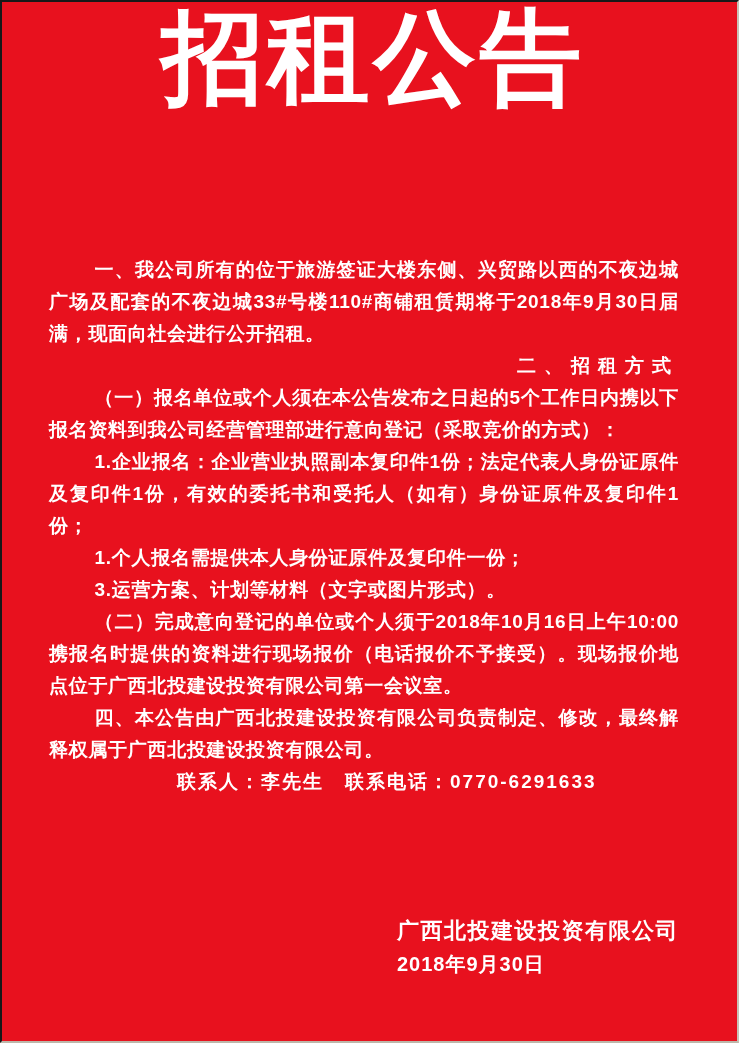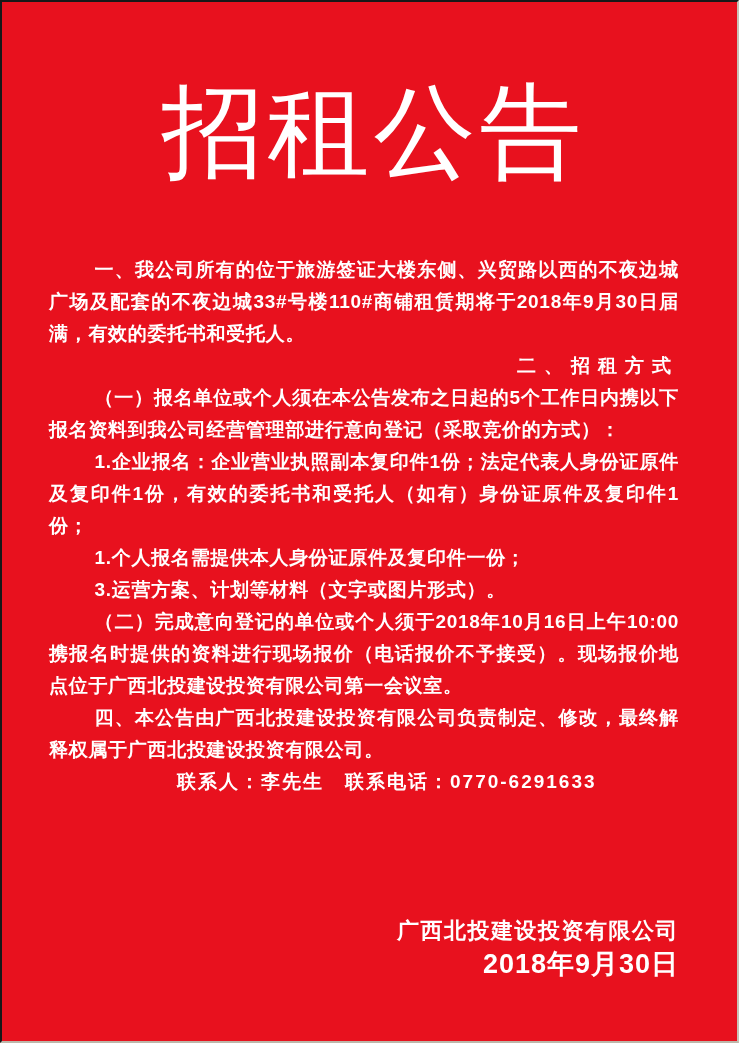--- a/index.html
+++ b/index.html
@@ -15,24 +15,23 @@
     background: #e8111e;
     border-top: 2px solid #181818;
     border-left: 2px solid #181818;
     border-right: 2px solid #c9c2b6;
     border-bottom: 2px solid #bdb7aa;
     color: #ffffff;
     overflow: hidden;
     font-family: "Liberation Sans", "DejaVu Sans", sans-serif;
   }
   .poster-title {
-    margin-top: 74px;
     text-align: center;
     font-family: "Liberation Serif", "DejaVu Serif", serif;
-    font-weight: normal;
+    font-weight: bold;
     font-size: 102px;
     line-height: 1.12;
     letter-spacing: 4px;
     white-space: nowrap;
     padding-left: 8px;
   }
   .announcement-body {
     position: absolute;
     left: 47px;
     right: 58px;
@@ -54,43 +53,43 @@
     text-indent: 2.2em;
   }
   .announcement-body p.contact {
     text-align: center;
     letter-spacing: 2px;
   }
   .signature-block {
     position: absolute;
     right: 58px;
     top: 912px;
-    text-align: right;
+    text-align: left;
     font-weight: bold;
   }
   .signature-company {
     font-size: 22px;
     letter-spacing: 1.5px;
     line-height: 34px;
   }
   .signature-date {
-    font-size: 27px;
+    font-size: 20px;
     letter-spacing: 1px;
     line-height: 32px;
   }
 </style>
 </head>
 <body>
 
 <div class="poster">
 
   <div class="poster-title">招租公告</div>
 
   <div class="announcement-body">
-    <p>一、我公司所有的位于旅游签证大楼东侧、兴贸路以西的不夜边城广场及配套的不夜边城33#号楼110#商铺租赁期将于2018年9月30日届满，有效的委托书和受托人。</p>
+    <p>一、我公司所有的位于旅游签证大楼东侧、兴贸路以西的不夜边城广场及配套的不夜边城33#号楼110#商铺租赁期将于2018年9月30日届满，现面向社会进行公开招租。</p>
     <p class="heading">二、招租方式</p>
     <p>（一）报名单位或个人须在本公告发布之日起的5个工作日内携以下报名资料到我公司经营管理部进行意向登记（采取竞价的方式）：</p>
     <p>1.企业报名：企业营业执照副本复印件1份；法定代表人身份证原件及复印件1份，有效的委托书和受托人（如有）身份证原件及复印件1份；</p>
     <p>1.个人报名需提供本人身份证原件及复印件一份；</p>
     <p>3.运营方案、计划等材料（文字或图片形式）。</p>
     <p>（二）完成意向登记的单位或个人须于2018年10月16日上午10:00携报名时提供的资料进行现场报价（电话报价不予接受）。现场报价地点位于广西北投建设投资有限公司第一会议室。</p>
     <p>四、本公告由广西北投建设投资有限公司负责制定、修改，最终解释权属于广西北投建设投资有限公司。</p>
     <p class="contact">联系人：李先生　联系电话：0770-6291633</p>
   </div>
 

